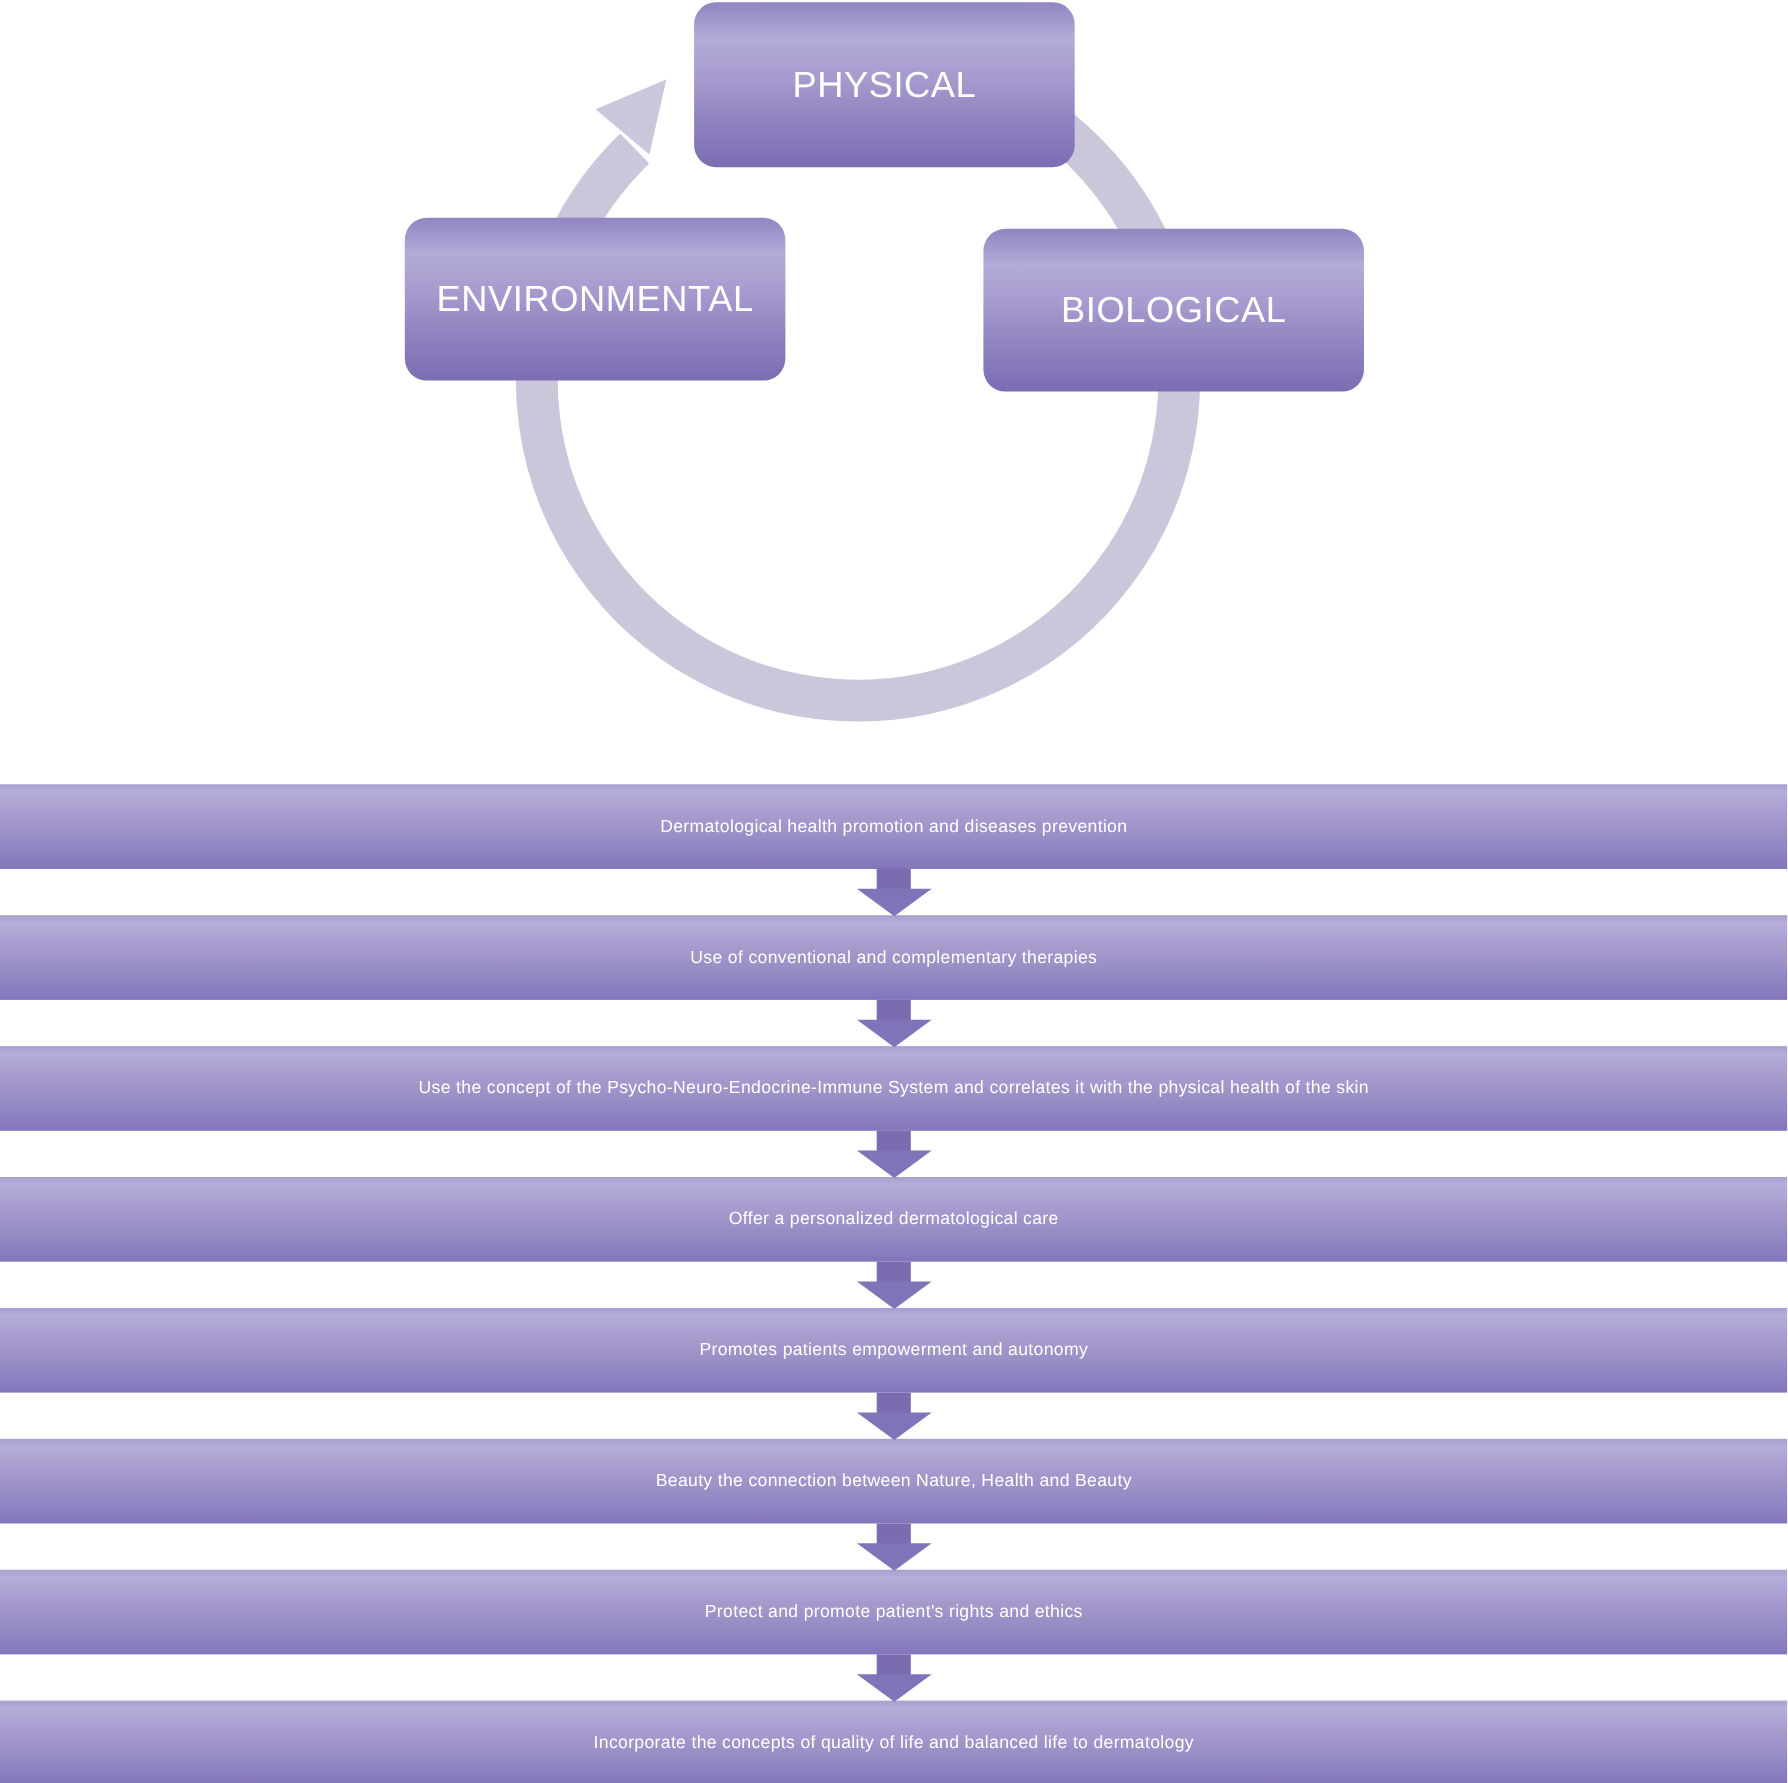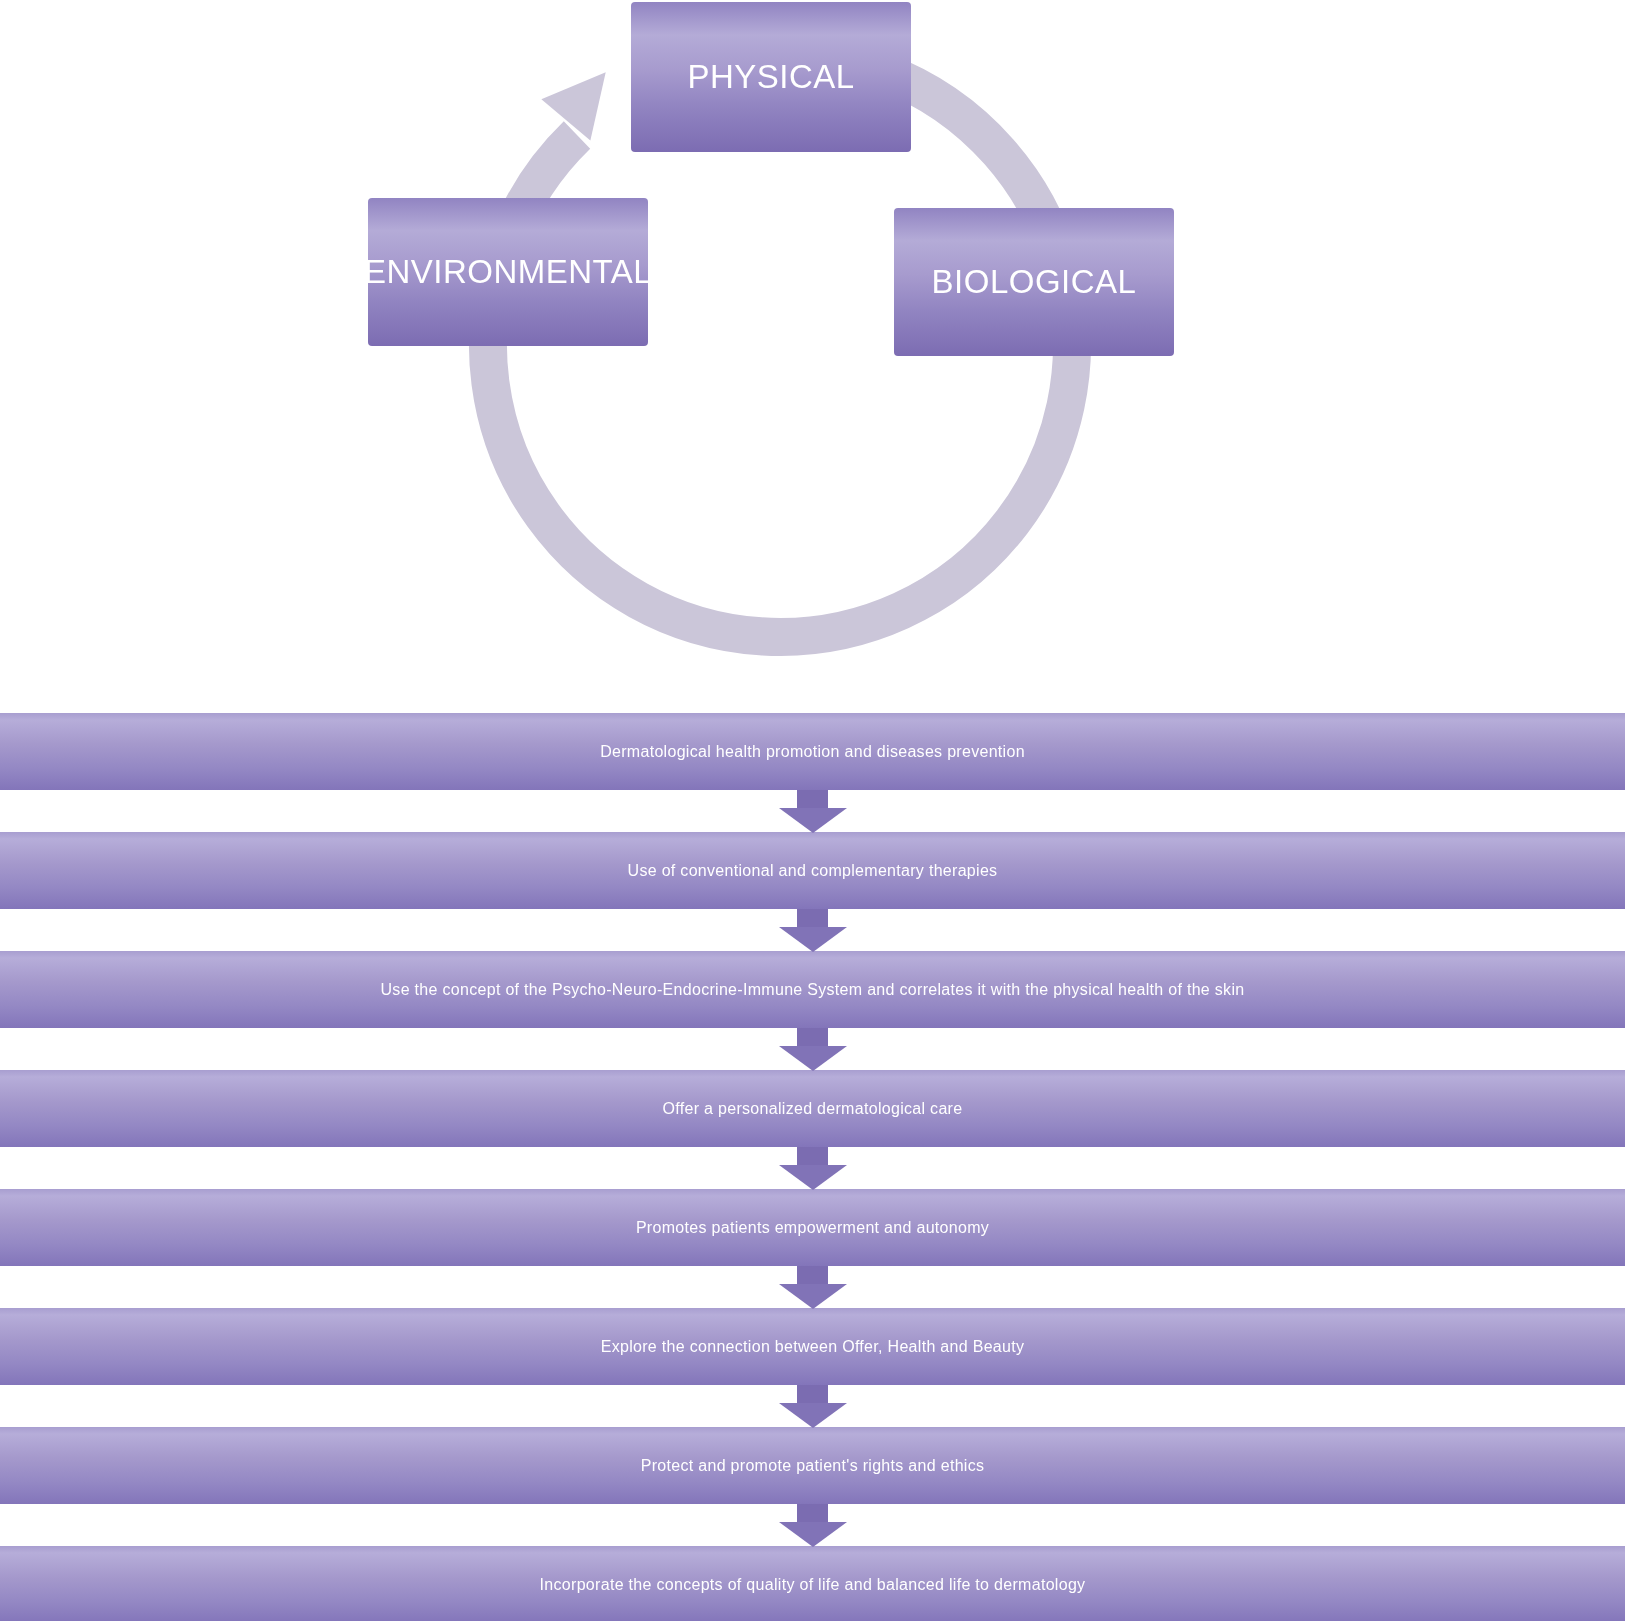--- a/index.html
+++ b/index.html
@@ -22,23 +22,23 @@
   .cycle svg { position: absolute; top: 0; left: 0; }
   .ring-arc {
     fill: none;
     stroke: #cbc6d9;
     stroke-width: 38;
   }
   .ring-head { fill: #cbc6d9; }
 
   .node {
     position: absolute;
-    width: 280px;
+    width: 346px;
     height: 150px;
-    border-radius: 4px;
+    border-radius: 20px;
     background: linear-gradient(180deg,
       #9184c2 0%, #b4abd7 22%, #a79bce 45%, #9184c1 70%, #7c6cb2 100%);
     display: flex;
     align-items: center;
     justify-content: center;
     color: #ffffff;
     font-size: 33px;
     letter-spacing: 0.5px;
     white-space: nowrap;
   }
@@ -147,21 +147,21 @@
 
     <div class="bar">
       <span>Promotes patients empowerment and autonomy</span>
     </div>
     <div class="connector">
       <div class="stem"></div>
       <div class="head"></div>
     </div>
 
     <div class="bar">
-      <span>Explore the connection between Offer, Health and Beauty</span>
+      <span>Beauty the connection between Nature, Health and Beauty</span>
     </div>
     <div class="connector">
       <div class="stem"></div>
       <div class="head"></div>
     </div>
 
     <div class="bar">
       <span>Protect and promote patient's rights and ethics</span>
     </div>
     <div class="connector">

